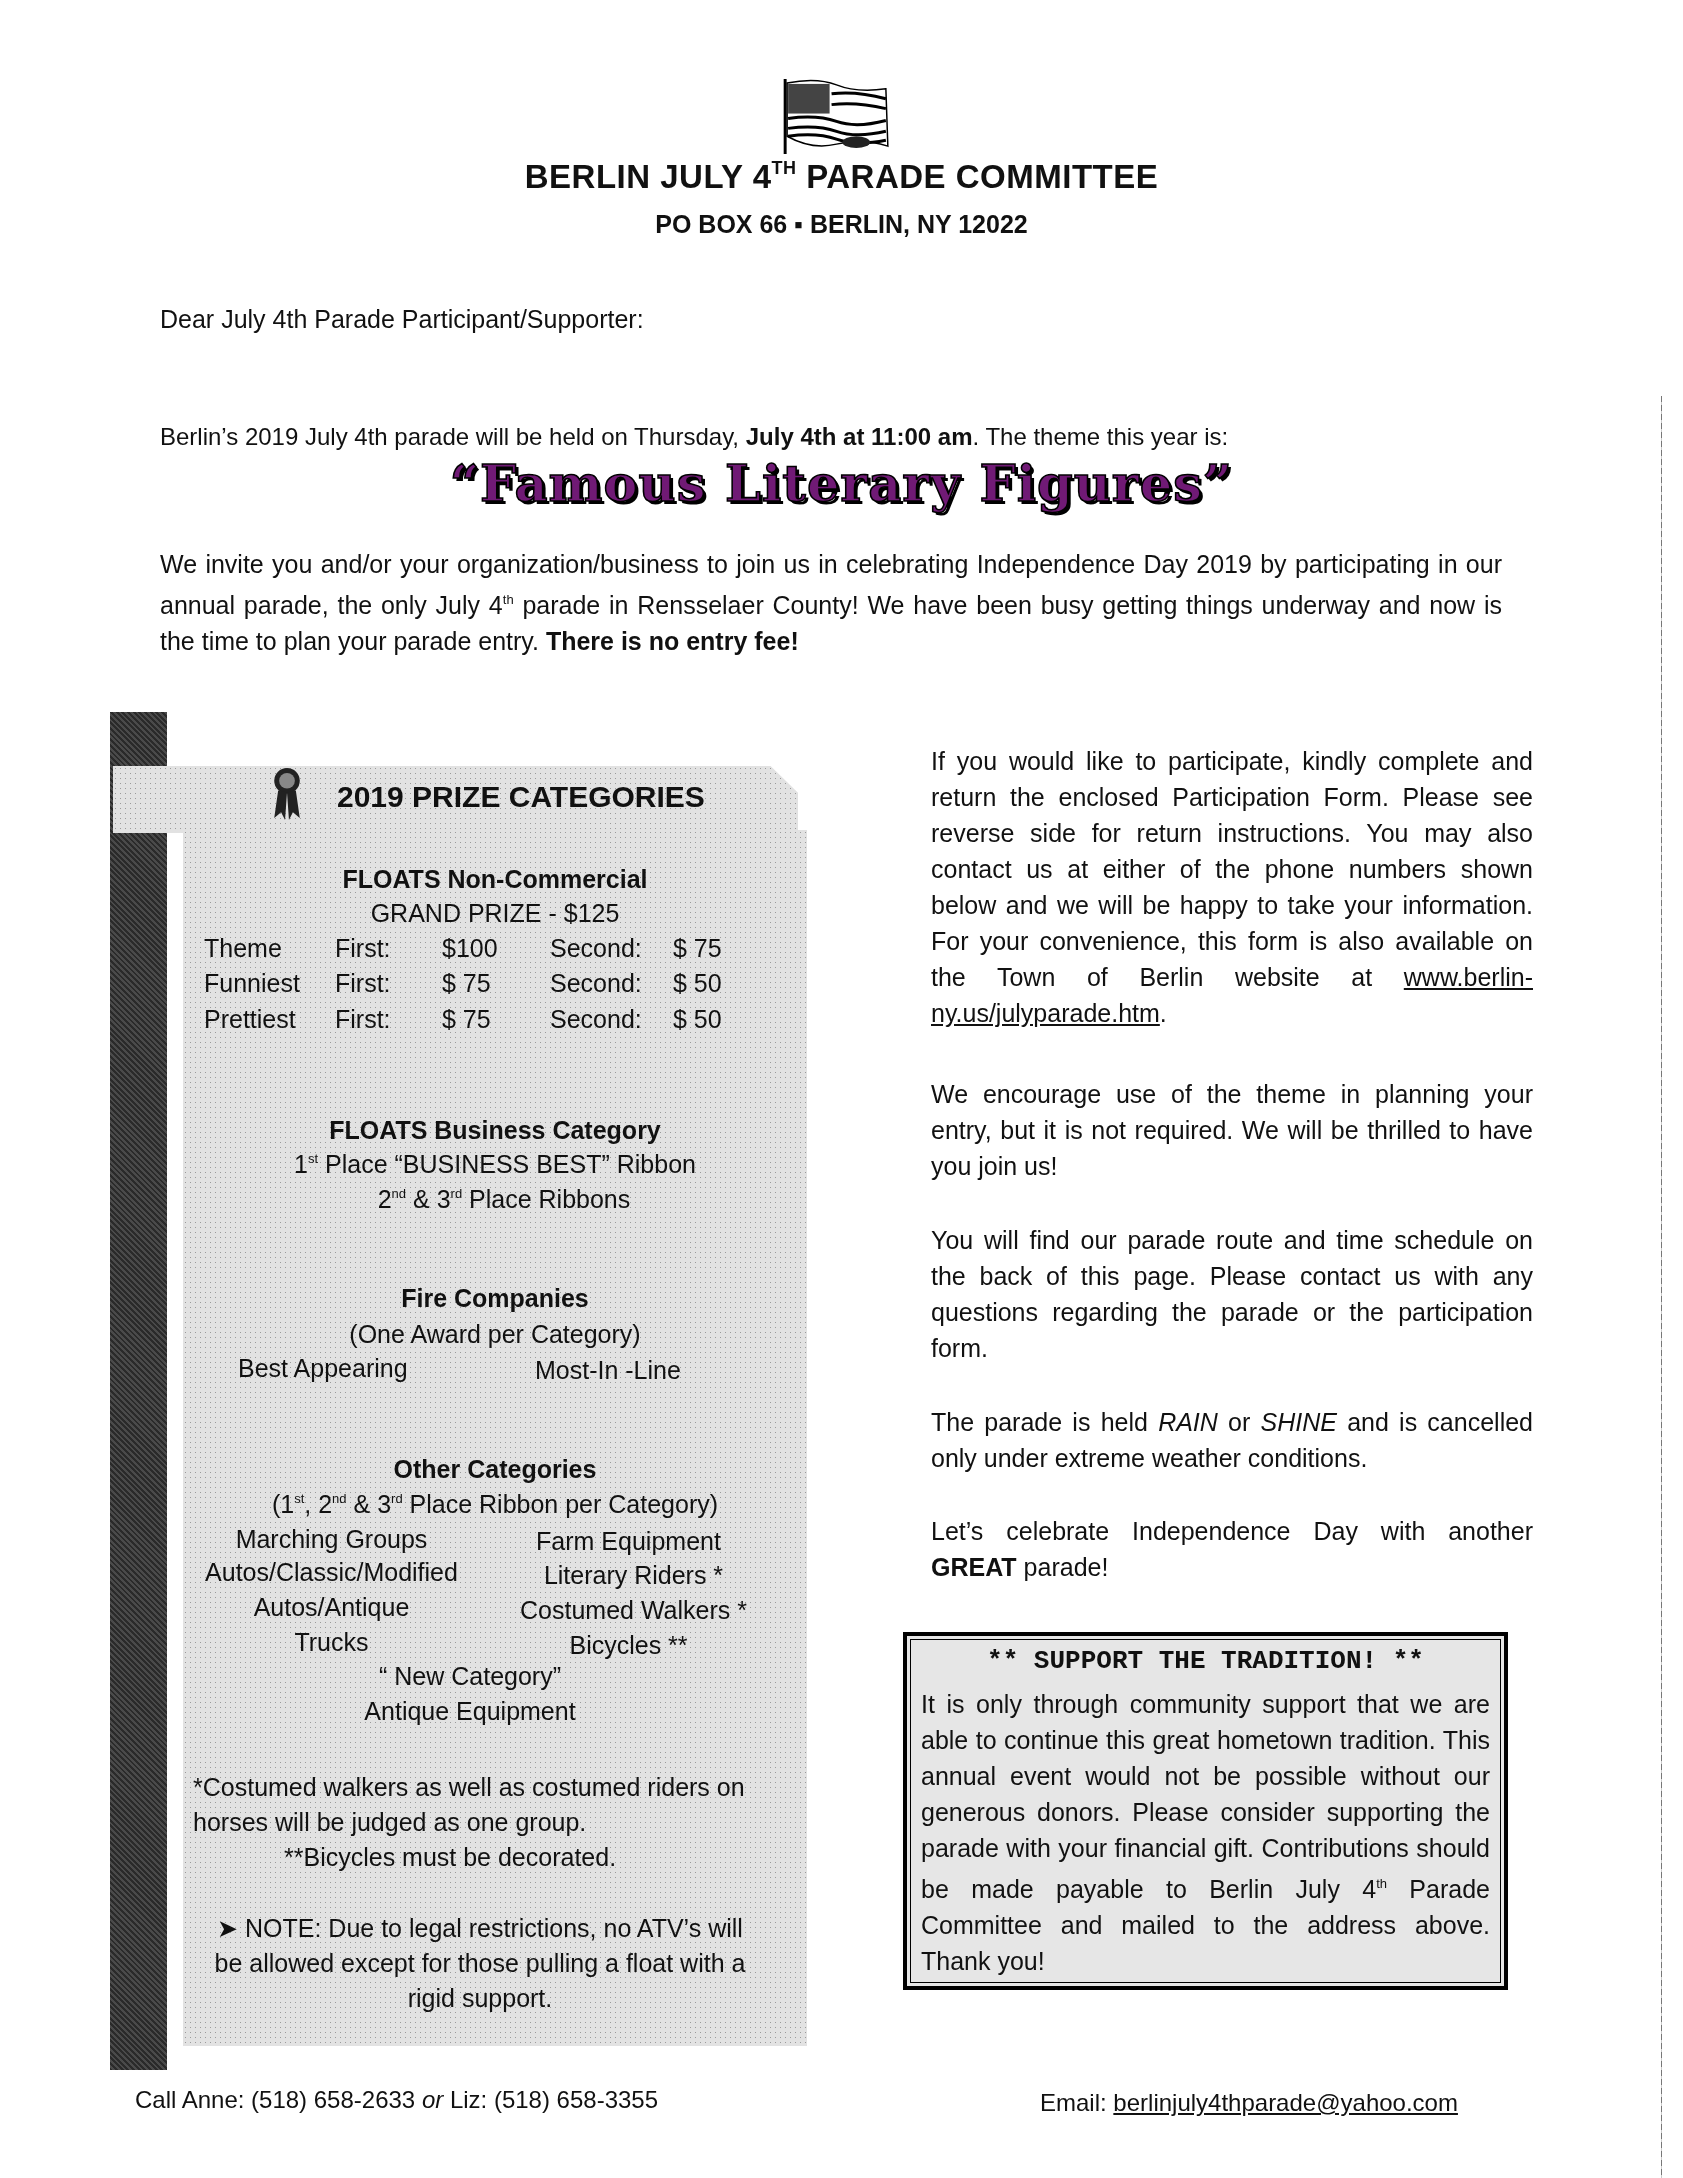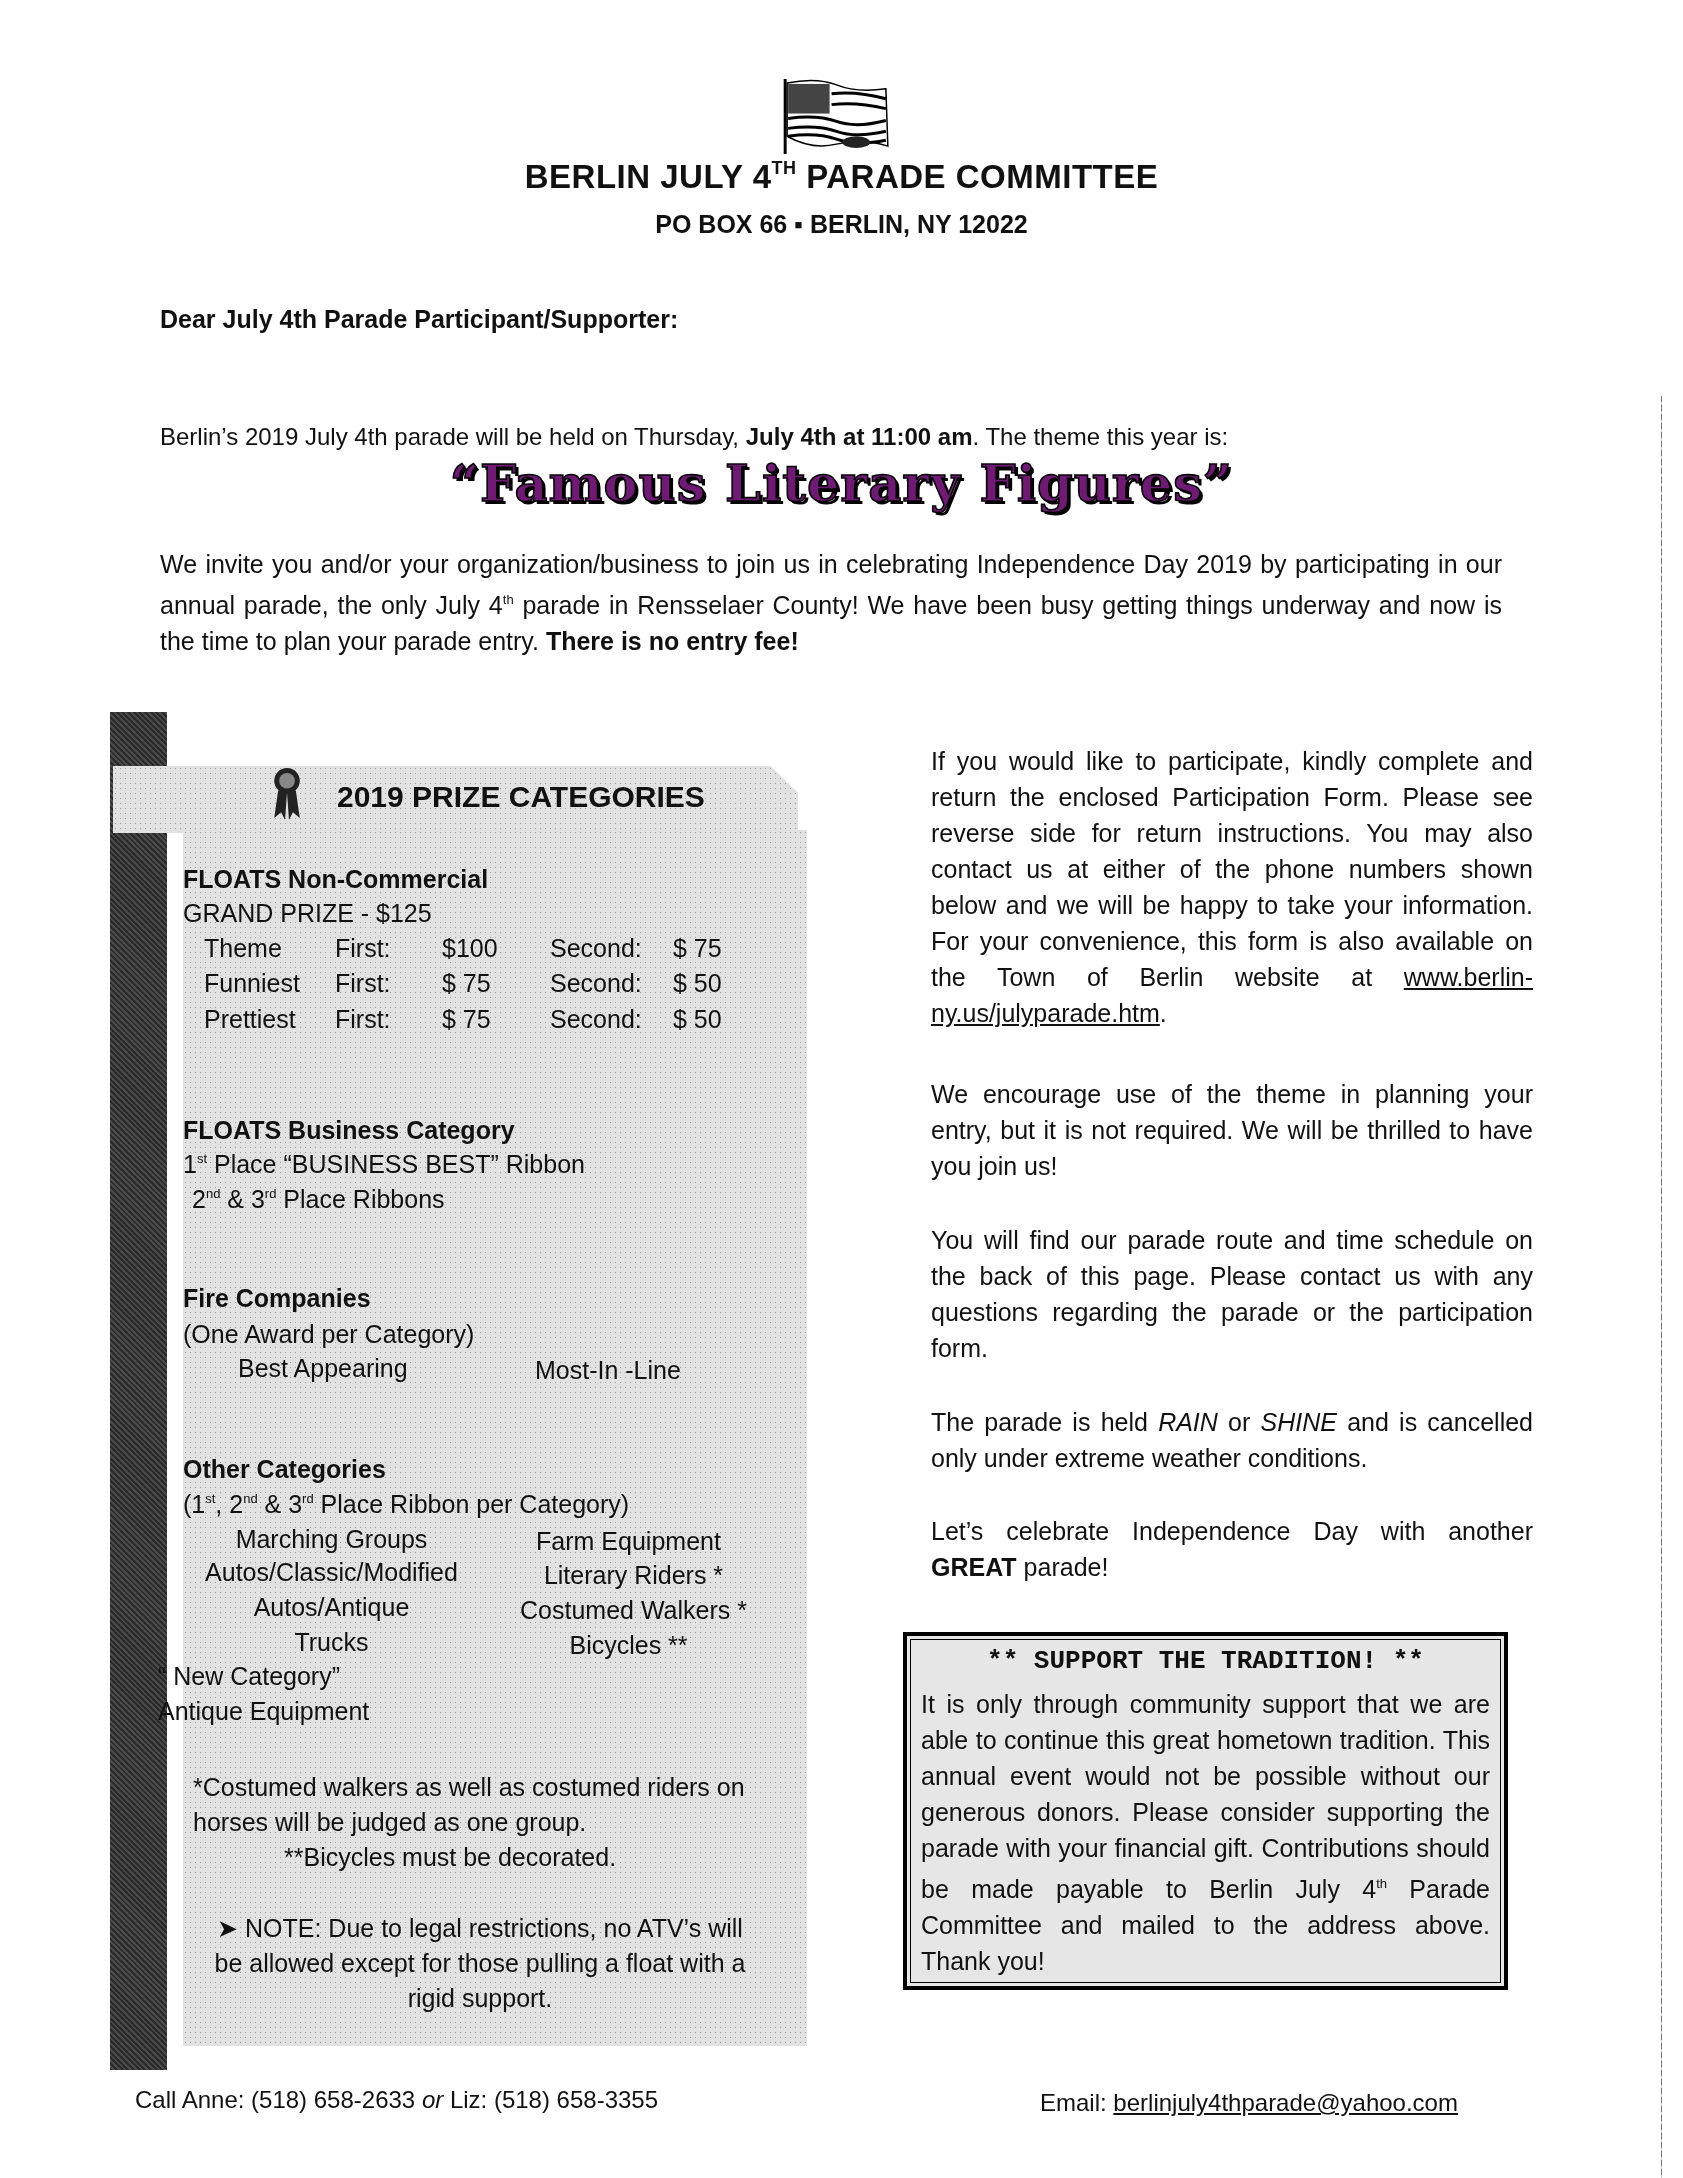--- a/index.html
+++ b/index.html
@@ -8,21 +8,21 @@
   .abs { position: absolute; }
 
   
   .flag { left: 777px; top: 77px; width: 119px; height: 79px; }
   .org-title { left: 0; width: 1683px; top: 158px; text-align: center;
                font-weight: bold; font-size: 33px; letter-spacing: 0.5px; }
   .org-title sup { font-size: 18px; vertical-align: 14px; }
   .org-address { left: 0; width: 1683px; top: 210px; text-align: center;
                  font-weight: bold; font-size: 25px; }
 
-  .salutation { left: 160px; top: 305px; font-weight: bold; font-size: 25px; }
+  .salutation { left: 160px; top: 305px; font-weight: normal; font-size: 25px; }
   .date-line { left: 160px; top: 390px; font-size: 24px; margin-top: 33px; }
   .date-line b { font-weight: bold; }
 
   .theme { left: 0; width: 1683px; top: 453px; text-align: center;
            font-family: "DejaVu Serif", serif; font-size: 51px; font-weight: bold;
            color: #701a75; -webkit-text-stroke: 1.6px #000;
            text-shadow: 3px 3px 0 #000; letter-spacing: 1px; }
 
   .intro { left: 160px; top: 546px; width: 1342px; font-size: 25px; line-height: 36px;
            text-align: justify; }
@@ -33,21 +33,21 @@
               background: repeating-linear-gradient(45deg,#2a2a2a 0 2px,#4a4a4a 2px 4px); }
   .title-band { left: 113px; top: 766px; width: 685px; height: 67px;
                 background: #e2e2e2;
                 clip-path: polygon(0 0, 96% 0, 100% 40%, 100% 100%, 0 100%); }
   .prize-box { left: 183px; top: 830px; width: 624px; height: 1216px; background: #e2e2e2; }
   .dots { background-image: radial-gradient(#9a9a9a 0.8px, transparent 1px);
           background-size: 5px 5px; }
   .ribbon-icon { left: 272px; top: 767px; width: 30px; height: 54px; }
   .prize-title { left: 337px; top: 780px; font-weight: bold; font-size: 30px; }
 
-  .pb { position: absolute; left: 183px; width: 624px; font-size: 25px; }
+  .pb { position: absolute; left: 183px; width: 624px; text-align: center; font-size: 25px; }
   .pb.bold { font-weight: bold; }
   .pb sup { font-size: 13px; vertical-align: 10px; }
   .float-row { position: absolute; font-size: 25px; }
   .cell { position: absolute; white-space: nowrap; }
 
   .two-col { position: absolute; font-size: 25px; white-space: nowrap; text-align: center; }
 
   .notes { left: 193px; top: 1770px; width: 554px; font-size: 25px; line-height: 35px; }
   .note-atv { left: 203px; top: 1911px; width: 554px; font-size: 25px; line-height: 35px; text-align: center; }
 

